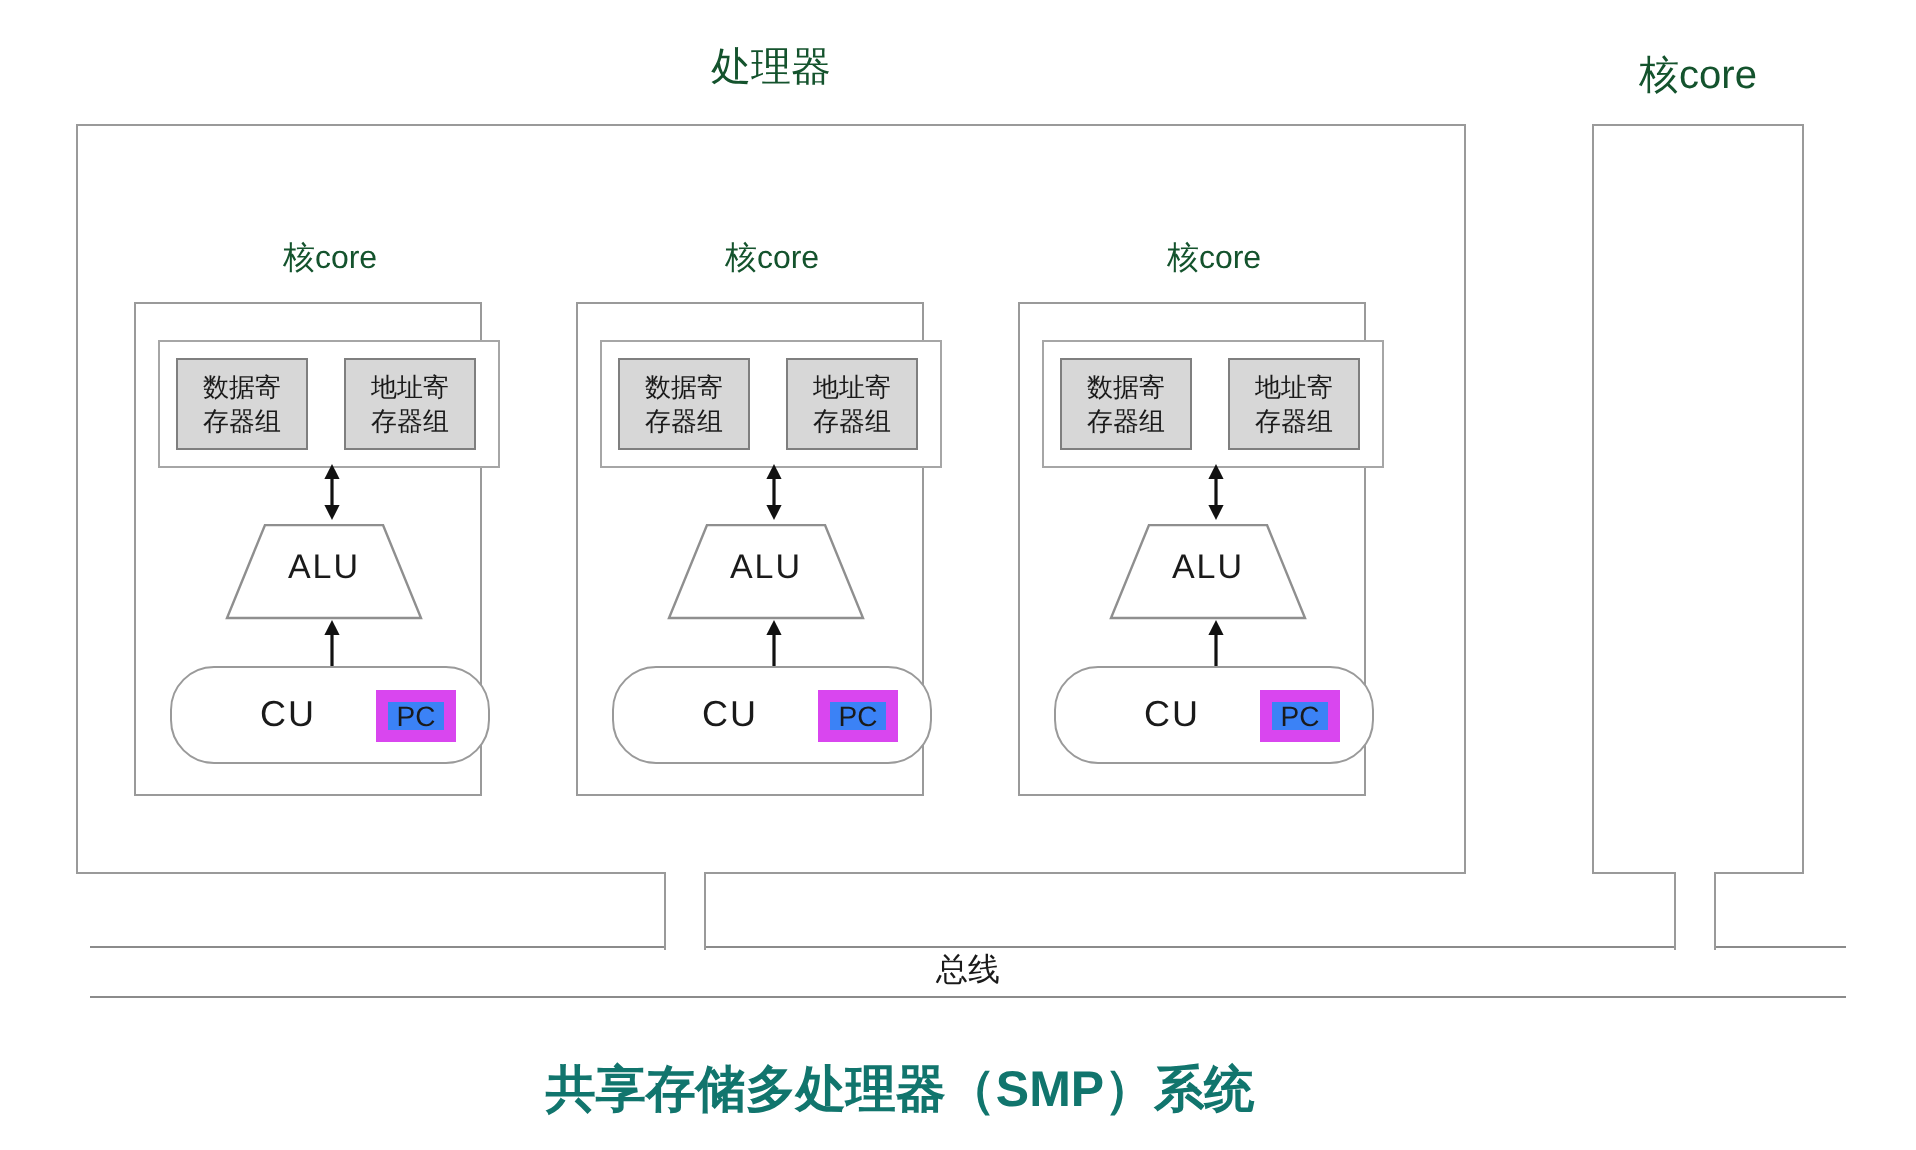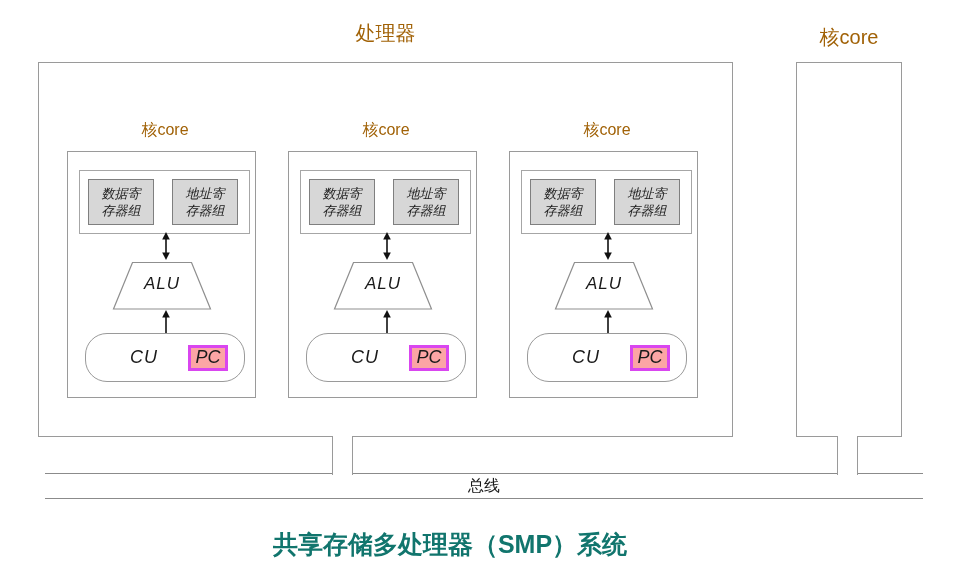--- a/index.html
+++ b/index.html
@@ -3,50 +3,50 @@
 <meta charset="utf-8">
 <style>
   html,body{margin:0;padding:0;}
   body{
     width:958px;height:575px;background:#ffffff;
     font-family:"Liberation Sans","DejaVu Sans",sans-serif;
     color:#1a1a1a;overflow:hidden;
   }
   .canvas{position:relative;width:958px;height:575px;background:#fff;}
 
-  .gray-label{color:#a16207;}
+  .gray-label{color:#14532d;}
 
   
   .proc-box{position:absolute;left:38px;top:62px;width:695px;height:375px;border:1px solid #9a9a9a;background:#fff;box-sizing:border-box;}
   .mem-box{position:absolute;left:796px;top:62px;width:106px;height:375px;border:1px solid #9a9a9a;background:#fff;box-sizing:border-box;}
 
   .proc-title{position:absolute;left:38px;top:20px;width:695px;text-align:center;font-size:20px;}
   .mem-title{position:absolute;left:756px;top:24px;width:186px;text-align:center;font-size:20px;}
 
   
   .core{position:absolute;top:76px;width:196px;margin-top:44px;}
   .core-label{height:20px;line-height:20px;text-align:center;font-size:16px;}
-  .core-box{position:relative;margin-top:11px;width:189px;height:247px;border:1px solid #9a9a9a;background:#fff;box-sizing:border-box;font-style:italic;}
+  .core-box{position:relative;margin-top:11px;width:174px;height:247px;border:1px solid #9a9a9a;background:#fff;box-sizing:border-box;}
 
   .reg-wrap{position:absolute;left:11px;top:18px;width:171px;height:64px;border:1px solid #a6a6a6;background:#fff;box-sizing:border-box;}
   .reg-box{position:absolute;top:8px;width:66px;height:46px;background:#d7d7d7;border:1px solid #7f7f7f;box-sizing:border-box;
            font-size:13px;line-height:17px;text-align:center;padding-top:5px;}
   .reg-box.first{left:8px;}
   .reg-box.second{left:92px;}
 
   .dbl-arrow{position:absolute;left:92px;top:80px;}
   .alu{position:absolute;left:44px;top:110px;width:100px;height:48px;}
   .alu-text{position:absolute;left:0;top:12px;width:100px;text-align:center;font-size:17px;letter-spacing:1px;}
   .up-arrow{position:absolute;left:92px;top:158px;}
 
   .cu-box{position:absolute;left:17px;top:181px;width:160px;height:49px;border:1px solid #9a9a9a;border-radius:22px;
           background:#fff;box-sizing:border-box;display:flex;align-items:center;justify-content:center;gap:30px;padding-left:28px;}
   .cu-text{font-size:18px;letter-spacing:1px;}
-  .pc-box{width:40px;height:26px;background:#fca5a5;border:3px solid #d946ef;box-sizing:border-box;
-          display:flex;align-items:center;justify-content:center;font-size:18px;}
+  .pc-box{width:40px;height:26px;background:#3b82f6;border:6px solid #d946ef;box-sizing:border-box;
+          display:flex;align-items:center;justify-content:center;font-size:14px;}
 
   
   .llc{position:absolute;left:135px;top:374px;width:504px;height:42px;background:#c3f6c1;border:1px solid #9a9a9a;box-sizing:border-box;
        display:flex;align-items:center;justify-content:center;font-size:16px;}
 
   
   .leg{position:absolute;top:436px;width:21px;height:39px;background:#fff;border-left:1px solid #9a9a9a;border-right:1px solid #9a9a9a;box-sizing:border-box;z-index:5;}
   .leg.proc{left:332px;}
   .leg.mem{left:837px;}
 

